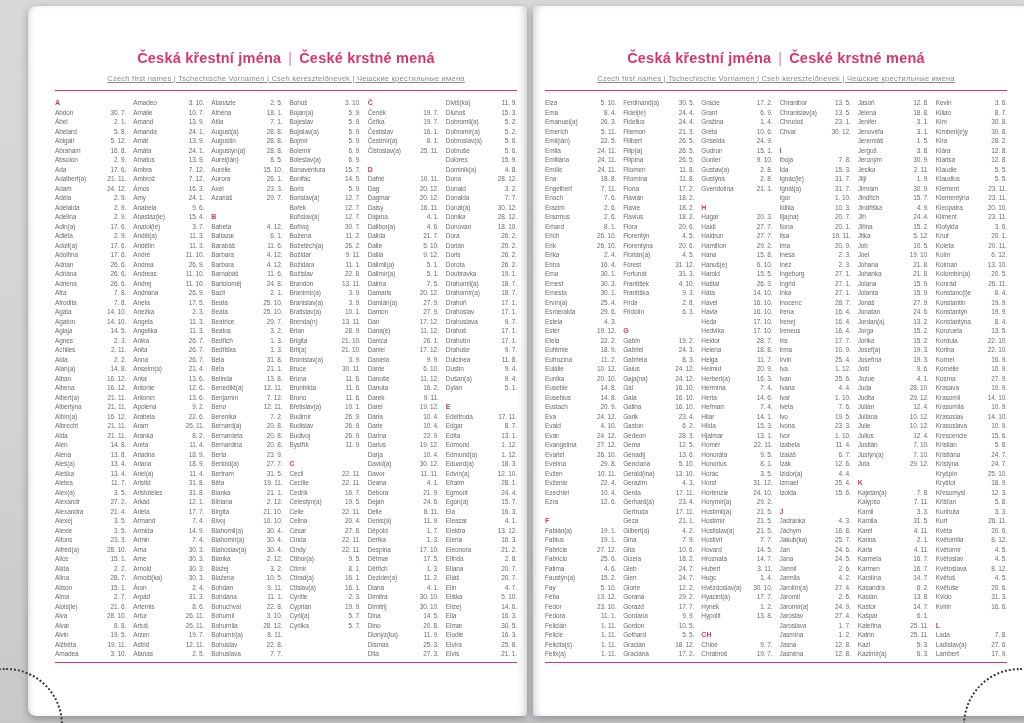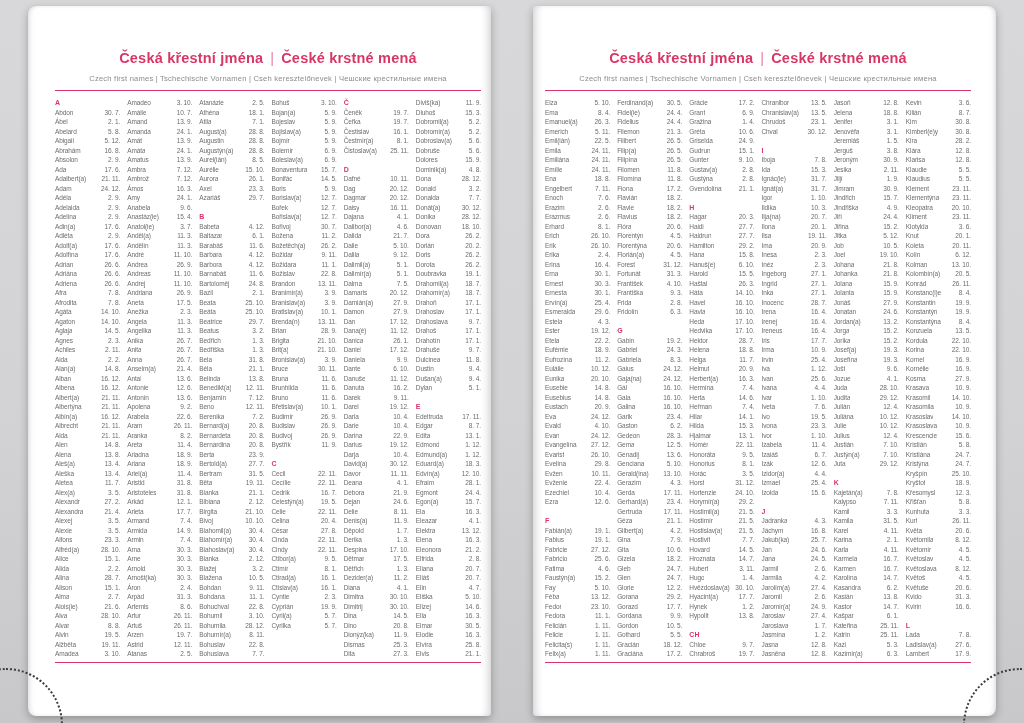--- a/index.html
+++ b/index.html
@@ -1,30 +1,30 @@
 <!DOCTYPE html>
 <html style="--accent: #d93668;"><head>
 <meta charset="utf-8">
 <style>
   html,body{margin:0;padding:0;width:1024px;height:723px;overflow:hidden;
     font-family:"Liberation Sans","DejaVu Sans",sans-serif;}
   .bg{position:absolute;inset:0;background:linear-gradient(180deg,#d8d8da 0%,#d3d3d5 55%,#c8c8cb 100%);}
-  .page{position:absolute;top:6px;height:710px;width:463px;background:#ffffff;}
+  .page{position:absolute;top:6px;height:710px;width:463px;background:#ffffff;padding-left:36px;}
   .page.left{left:28px;border-radius:8px 3px 3px 8px;
     box-shadow:0 3px 9px rgba(0,0,0,.28), inset 4px 0 6px -4px rgba(0,0,0,.22), inset -7px 0 8px -5px rgba(0,0,0,.20);}
   .page.right{left:533px;border-radius:3px 8px 8px 3px;
     box-shadow:0 3px 9px rgba(0,0,0,.28), inset -4px 0 6px -4px rgba(0,0,0,.22), inset 7px 0 8px -5px rgba(0,0,0,.20);}
   .page-inner{position:absolute;top:0;bottom:0;}
   .page.left .page-inner{left:27px;right:10px;}
   .page.right .page-inner{left:12px;right:25px;}
   .title{margin:0;position:absolute;top:44px;left:0;right:0;text-align:center;
     font-size:14.5px;font-weight:bold;color:var(--accent);letter-spacing:.2px;}
   .title .sep{font-weight:normal;color:var(--accent);opacity:.65;margin:0 7px;}
   .subtitle{position:absolute;top:68px;left:0;right:0;text-align:center;
-    font-size:7.6px;color:#8b8b8b;letter-spacing:.2px;}
+    font-size:7.6px;color:#8b8b8b;letter-spacing:.2px;text-decoration:underline;}
   .rule{position:absolute;left:0;right:0;height:0;border-top:1.6px solid var(--accent);}
   .rule.top{top:84px;}
   .rule.bottom{top:656px;}
   .cols{position:absolute;top:92px;left:0;right:0;height:560px;
     display:grid;grid-template-columns:repeat(6,1fr);column-gap:7px;}
   .col{overflow:hidden;}
   .row{display:flex;justify-content:space-between;align-items:baseline;
     height:9.5px;line-height:9.5px;font-size:6.5px;color:#6d6d6d;white-space:nowrap;}
   .row .nm{overflow:hidden;letter-spacing:-.1px;}
   .row .dt{margin-left:2px;letter-spacing:-.1px;}

